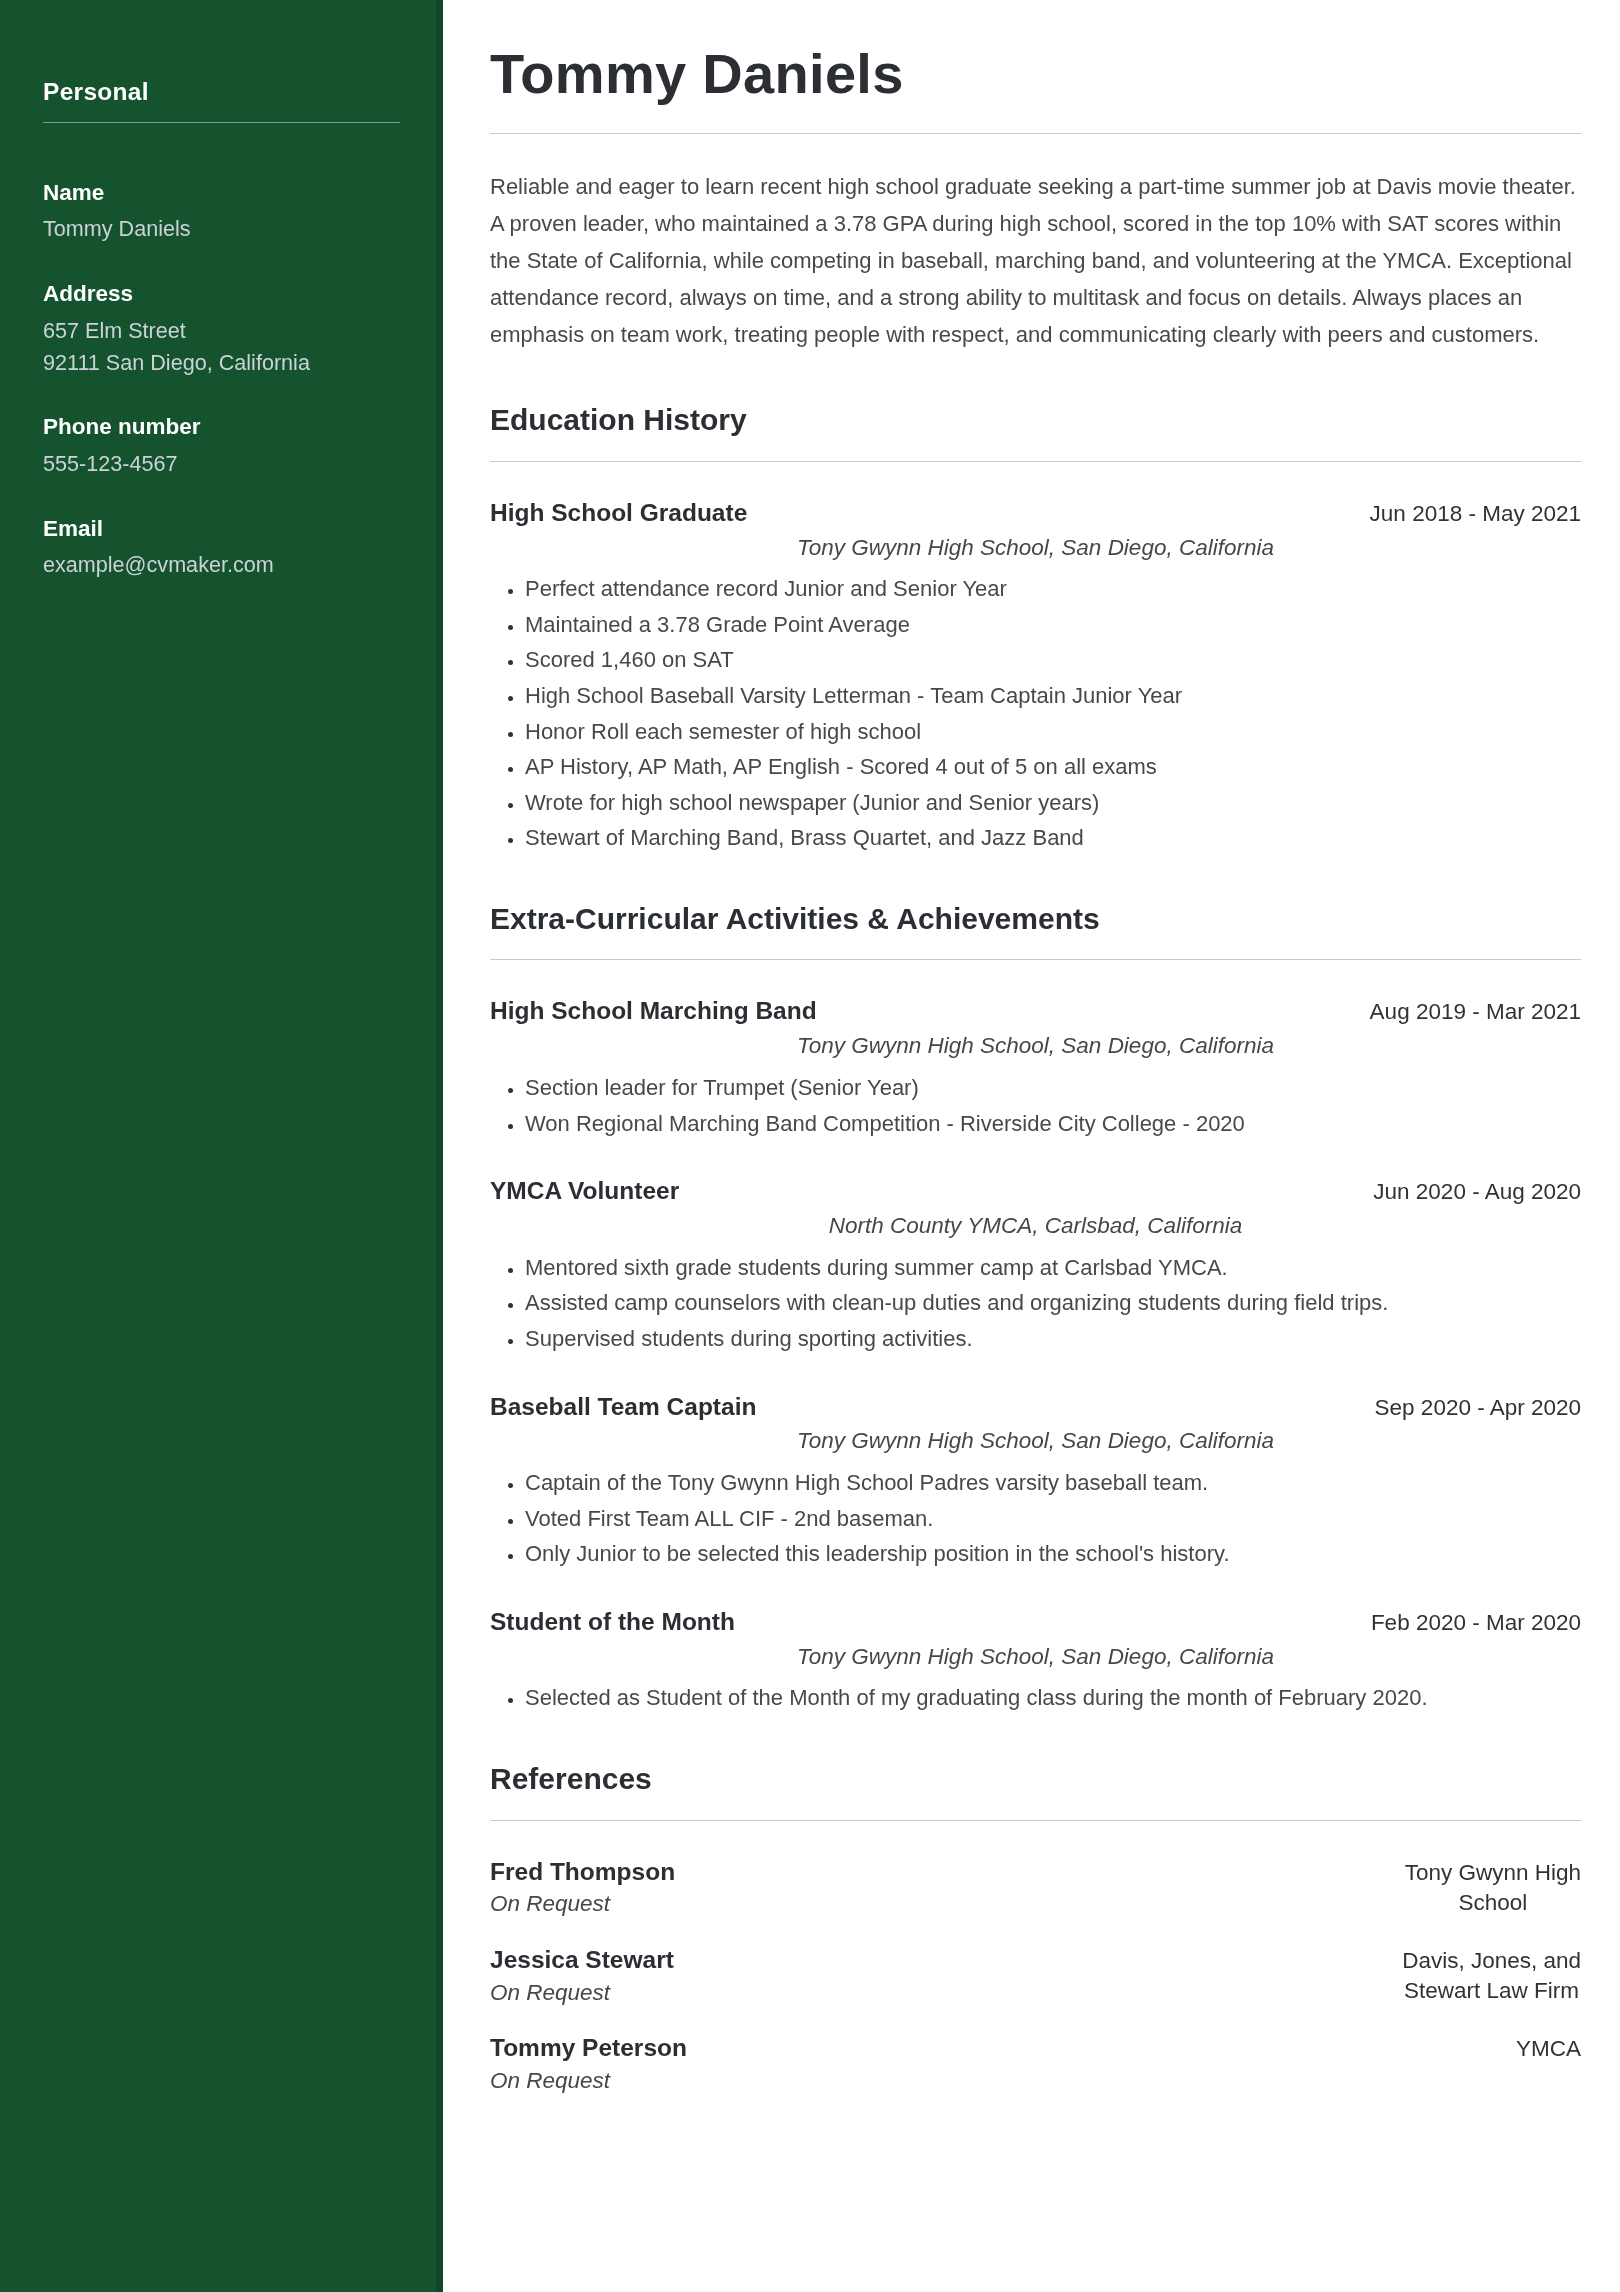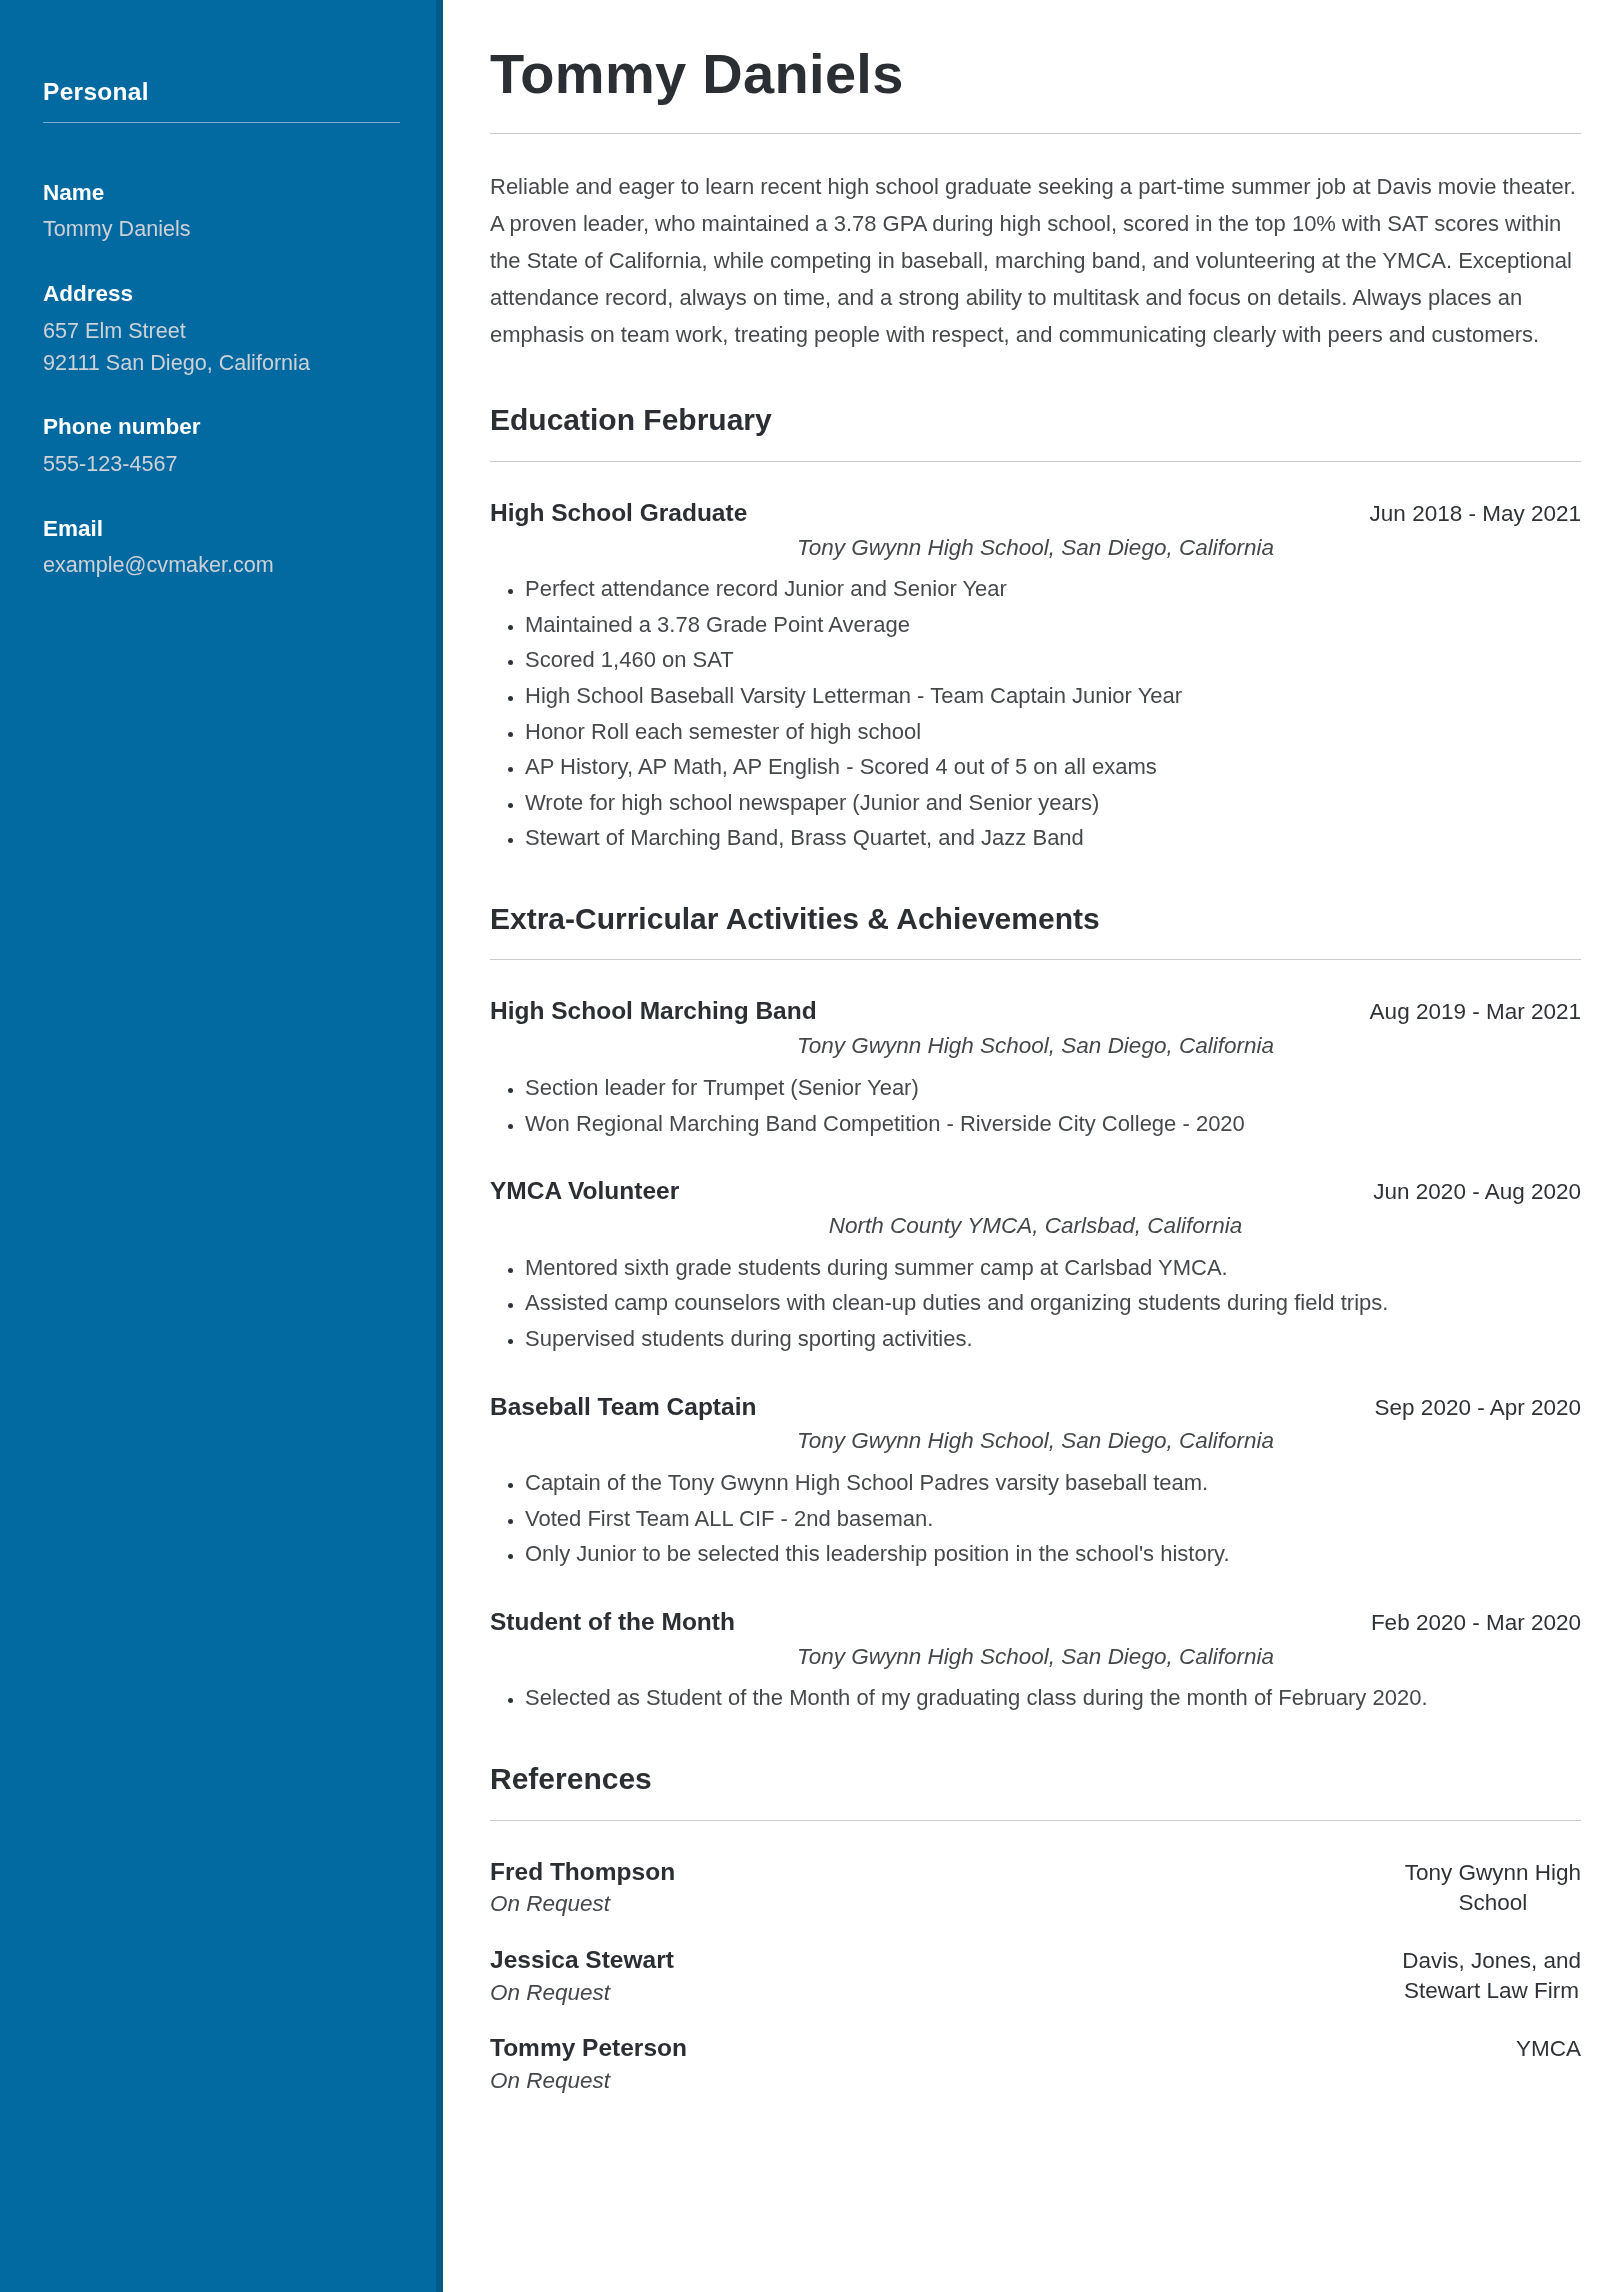--- a/index.html
+++ b/index.html
@@ -11,21 +11,21 @@
     background: #ffffff;
     font-family: "Liberation Sans", sans-serif;
     color: #2b2f33;
   }
   .page { display: flex; width: 100%; height: 100%; }
 
   
   .sidebar {
     width: 443px;
     flex-shrink: 0;
-    background: #0369a1;
+    background: #14532d;
     color: #ffffff;
     padding: 78px 43px 0 43px;
     box-shadow: inset -6.9px 0 0 rgba(0,0,0,0.16);
   }
   .sb-title {
     margin: 0 0 15.7px 0;
     font-size: 24.5px;
     font-weight: 700;
     letter-spacing: 0.3px;
   }
@@ -176,21 +176,21 @@
       </div>
   </aside>
 
   <main class="main">
 
     <h1 class="resume-name">Tommy Daniels</h1>
     <hr class="rule">
 
     <p class="summary">Reliable and eager to learn recent high school graduate seeking a part-time summer job at Davis movie theater. A proven leader, who maintained a 3.78 GPA during high school, scored in the top 10% with SAT scores within the State of California, while competing in baseball, marching band, and volunteering at the YMCA. Exceptional attendance record, always on time, and a strong ability to multitask and focus on details. Always places an emphasis on team work, treating people with respect, and communicating clearly with peers and customers.</p>
 
-    <h2 class="section-heading">Education February</h2>
+    <h2 class="section-heading">Education History</h2>
     <hr class="rule section">
     <section class="entries">
       <article class="entry">
         <div class="entry-head">
           <h3 class="entry-title">High School Graduate</h3>
           <span class="entry-dates">Jun 2018 - May 2021</span>
         </div>
         <div class="subtitle">Tony Gwynn High School, San Diego, California</div>
         <ul class="bullets">
 

